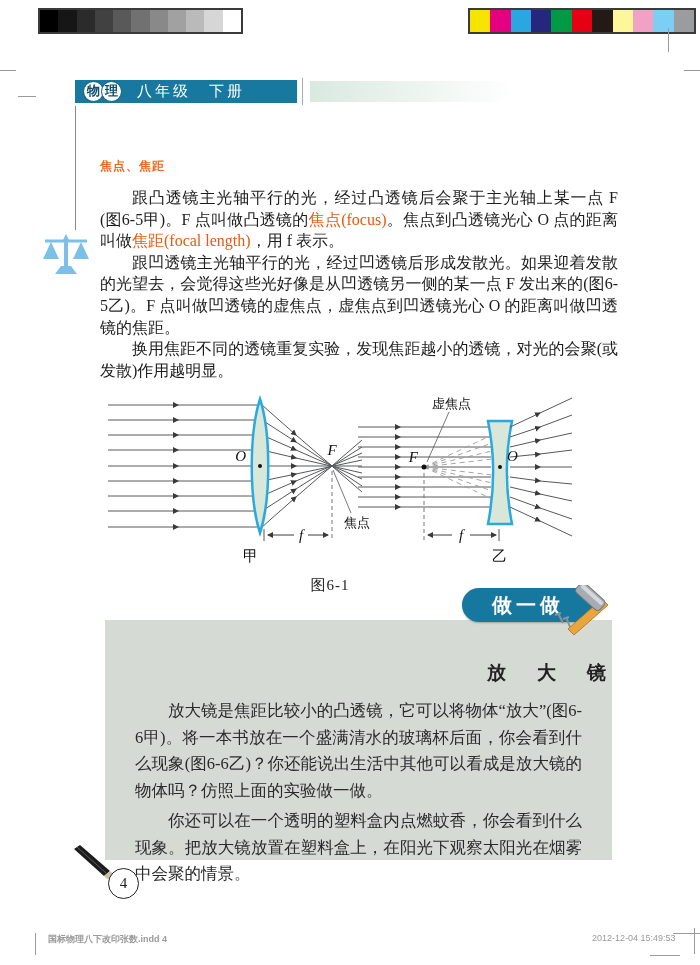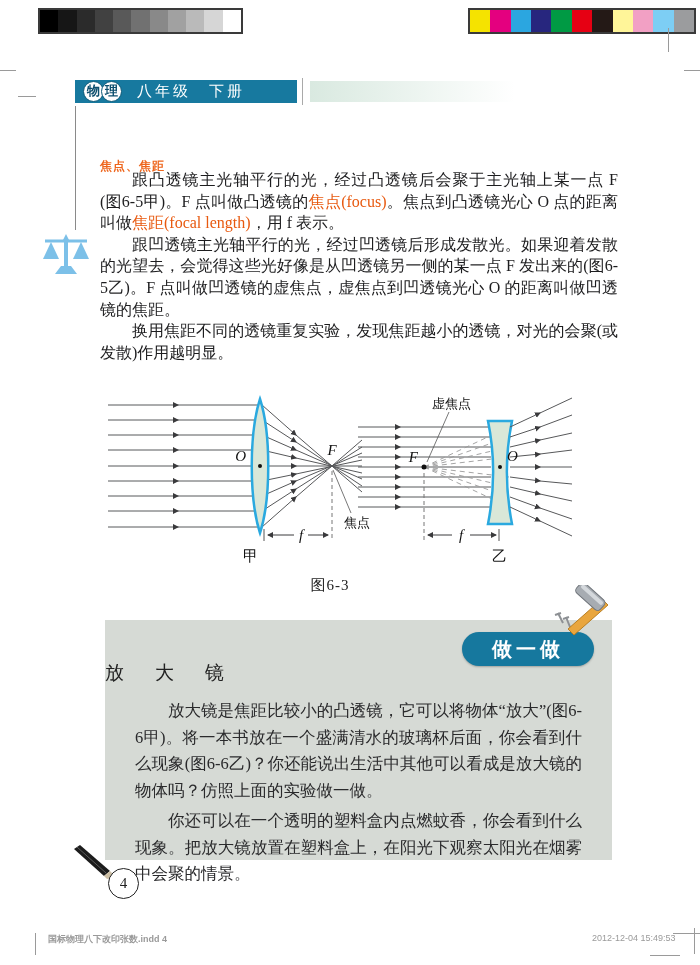--- a/index.html
+++ b/index.html
@@ -30,21 +30,21 @@
   .bodytext{width:518px;font-size:16px;line-height:21.6px;text-align:justify;}
   .bodytext p{margin:0;text-indent:2em;}
   .term{color:#e8590f;}
   
   .fig-caption{text-align:center;font-size:15px;letter-spacing:1px;color:#222;}
   
   .activity-box{background:#d6dad5;}
   .badge{background:#16789e;border-radius:18px;display:flex;align-items:center;justify-content:center;
          color:#fff;font-family:"Liberation Sans", sans-serif;font-weight:bold;font-size:20px;
          letter-spacing:4px;box-shadow:0 1px 2px rgba(0,0,0,0.25);}
-  .box-title{text-align:left;font-size:19px;font-weight:normal;letter-spacing:6px;color:#222;}
+  .box-title{text-align:right;font-size:19px;font-weight:bold;letter-spacing:6px;color:#222;}
   .boxtext{font-size:16.5px;line-height:26.5px;text-align:justify;color:#2a2a2c;}
   .boxtext p{margin:4px;text-indent:2em;}
   
   .page-circle{width:31px;height:31px;border:1.6px solid #222;border-radius:50%;background:#fff;
                display:flex;align-items:center;justify-content:center;font-size:15px;color:#222;box-sizing:border-box;}
   .footer{font-size:9px;color:#9a9a9a;font-family:"Liberation Sans", sans-serif;}
   svg text{font-family:"Liberation Serif", serif;}
 </style>
 </head>
 <body>
@@ -110,21 +110,21 @@
         <rect x="24" y="9" width="4" height="26" stroke-width="0"></rect>
         <polygon points="11,10 3,27 19,27" stroke-width="0"></polygon>
         <polygon points="41,10 33,27 49,27" stroke-width="0"></polygon>
         <polygon points="15,42 37,42 31,34 21,34" stroke-width="0"></polygon>
       </g>
     </svg>
   </div>
 
   <div class="abs sec-heading" style="left:100px;top:158px;">焦点、焦距</div>
 
-  <div class="abs bodytext" style="left:100px;top:169px;">
+  <div class="abs bodytext" style="left:100px;top:187px;">
     <p><span>跟凸透镜主光轴平行的光，经过凸透镜后会聚于主光轴上某一点 F (图6-5甲)。F 点叫做凸透镜的</span><span class="term">焦点(focus)</span><span>。焦点到凸透镜光心 O 点的距离叫做</span><span class="term">焦距(focal length)</span><span>，用 f 表示。</span></p>
     <p>跟凹透镜主光轴平行的光，经过凹透镜后形成发散光。如果迎着发散的光望去，会觉得这些光好像是从凹透镜另一侧的某一点 F 发出来的(图6-5乙)。F 点叫做凹透镜的虚焦点，虚焦点到凹透镜光心 O 的距离叫做凹透镜的焦距。</p>
     <p>换用焦距不同的透镜重复实验，发现焦距越小的透镜，对光的会聚(或发散)作用越明显。</p>
   </div>
 
   <div class="abs" style="left:100px;top:393px;width:520px;height:175px;">
     <svg width="520" height="175" viewBox="0 0 520 175" xmlns="http://www.w3.org/2000/svg">
       <defs>
         <marker id="arw" markerWidth="8" markerHeight="8" refX="5" refY="3" orient="auto" markerUnits="userSpaceOnUse">
           <path d="M0,0 L6,3 L0,6 Z" fill="#3a3a3c"></path>
@@ -215,24 +215,24 @@
       <line x1="349" y1="19" x2="327" y2="69" stroke="#555" stroke-width="0.8"></line>
 
       <line x1="324" y1="80" x2="324" y2="148" stroke="#777" stroke-width="1" stroke-dasharray="4,3"></line>
       <line x1="399" y1="136" x2="399" y2="148" stroke="#555" stroke-width="1"></line>
       <line x1="352" y1="142" x2="328" y2="142" stroke="#3a3a3c" stroke-width="1" marker-end="url(#arw)"></line>
       <line x1="370" y1="142" x2="396" y2="142" stroke="#3a3a3c" stroke-width="1" marker-end="url(#arw)"></line>
       <text x="361" y="147" text-anchor="middle" font-style="italic" font-size="15" fill="#111">f</text>
       <text x="392" y="168" font-size="15" fill="#111">乙</text>
     </svg>
   </div>
-  <div class="abs fig-caption" style="left:100px;top:576px;width:460px;">图6-3</div>
+  <div class="abs fig-caption" style="left:100px;top:576px;width:460px;">图6-1</div>
 
   <div class="abs activity-box" style="left:105px;top:620px;width:507px;height:240px;"></div>
-  <div class="abs badge" style="left:462px;top:632px;width:132px;height:34px;">
+  <div class="abs badge" style="left:462px;top:588px;width:132px;height:34px;">
     <span>做一做</span>
   </div>
   <div class="abs" style="left:550px;top:585px;width:66px;height:50px;">
     <svg width="66" height="50" viewBox="0 0 66 50" xmlns="http://www.w3.org/2000/svg">
 
       <g stroke="#8d9094" stroke-width="2">
         <line x1="8" y1="28" x2="13" y2="38"></line>
           <line x1="5" y1="30" x2="11" y2="28"></line>
         <line x1="16" y1="32" x2="20" y2="42"></line>
           <line x1="13" y1="34" x2="19" y2="32"></line>

